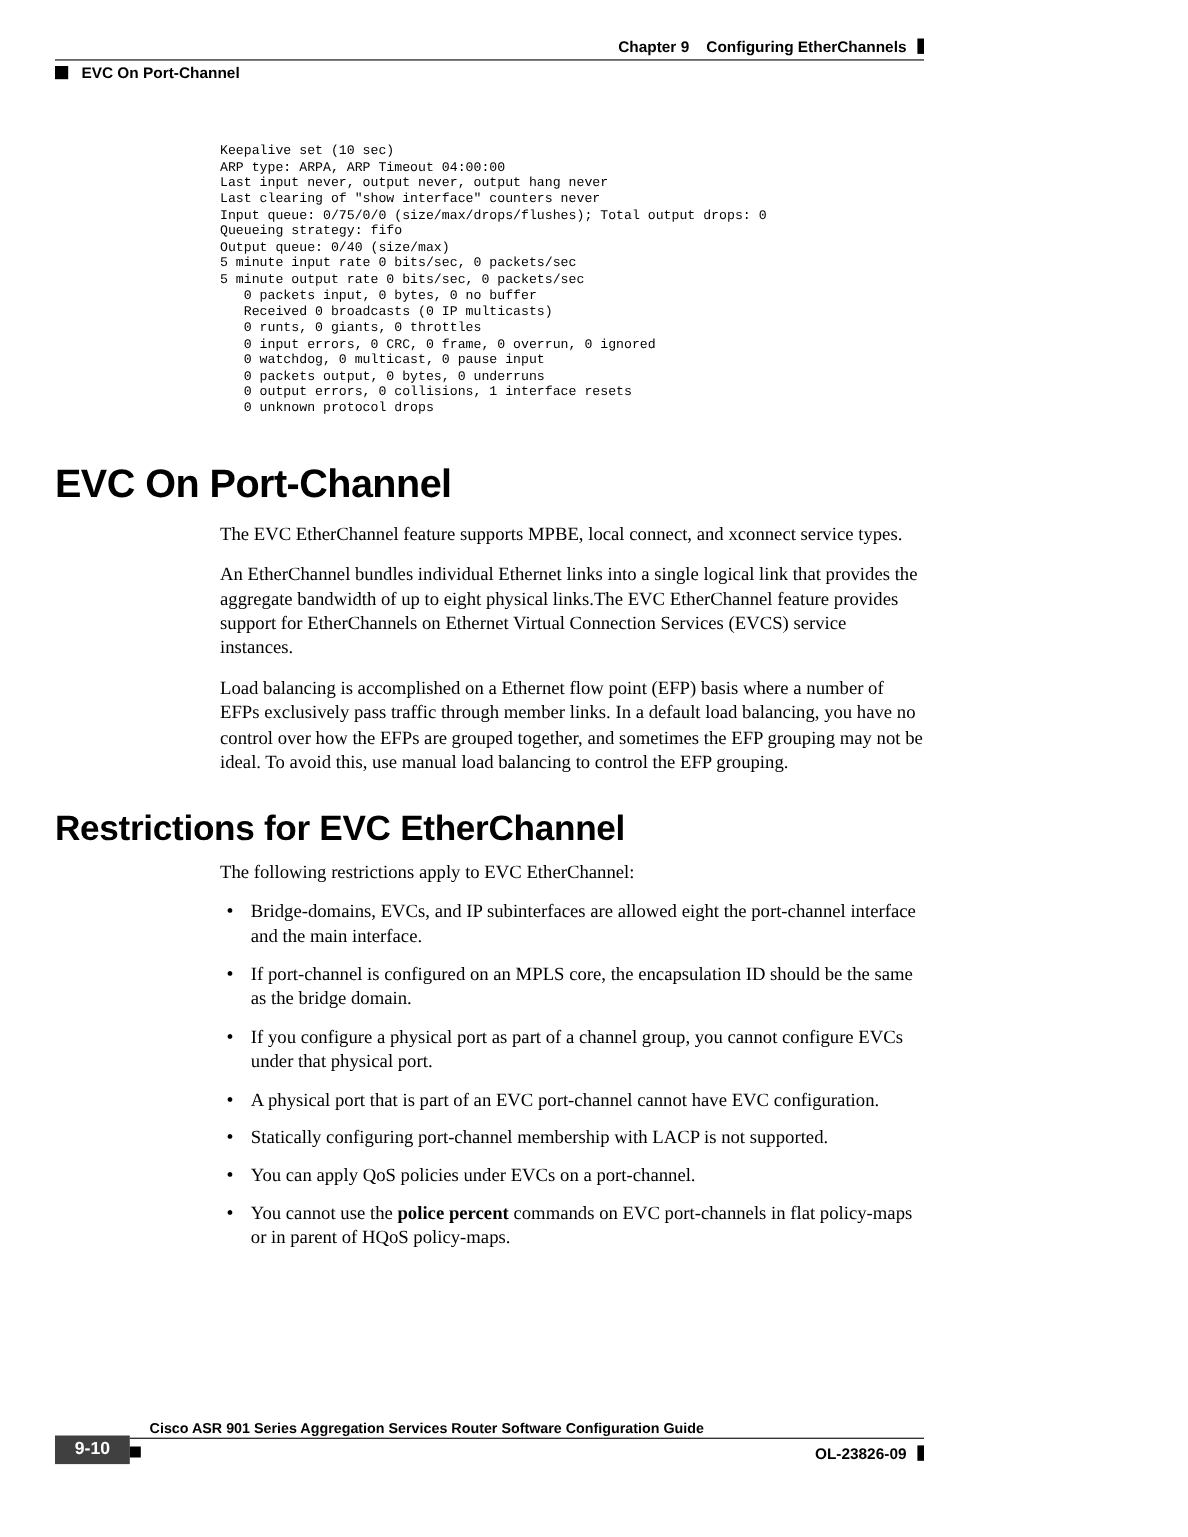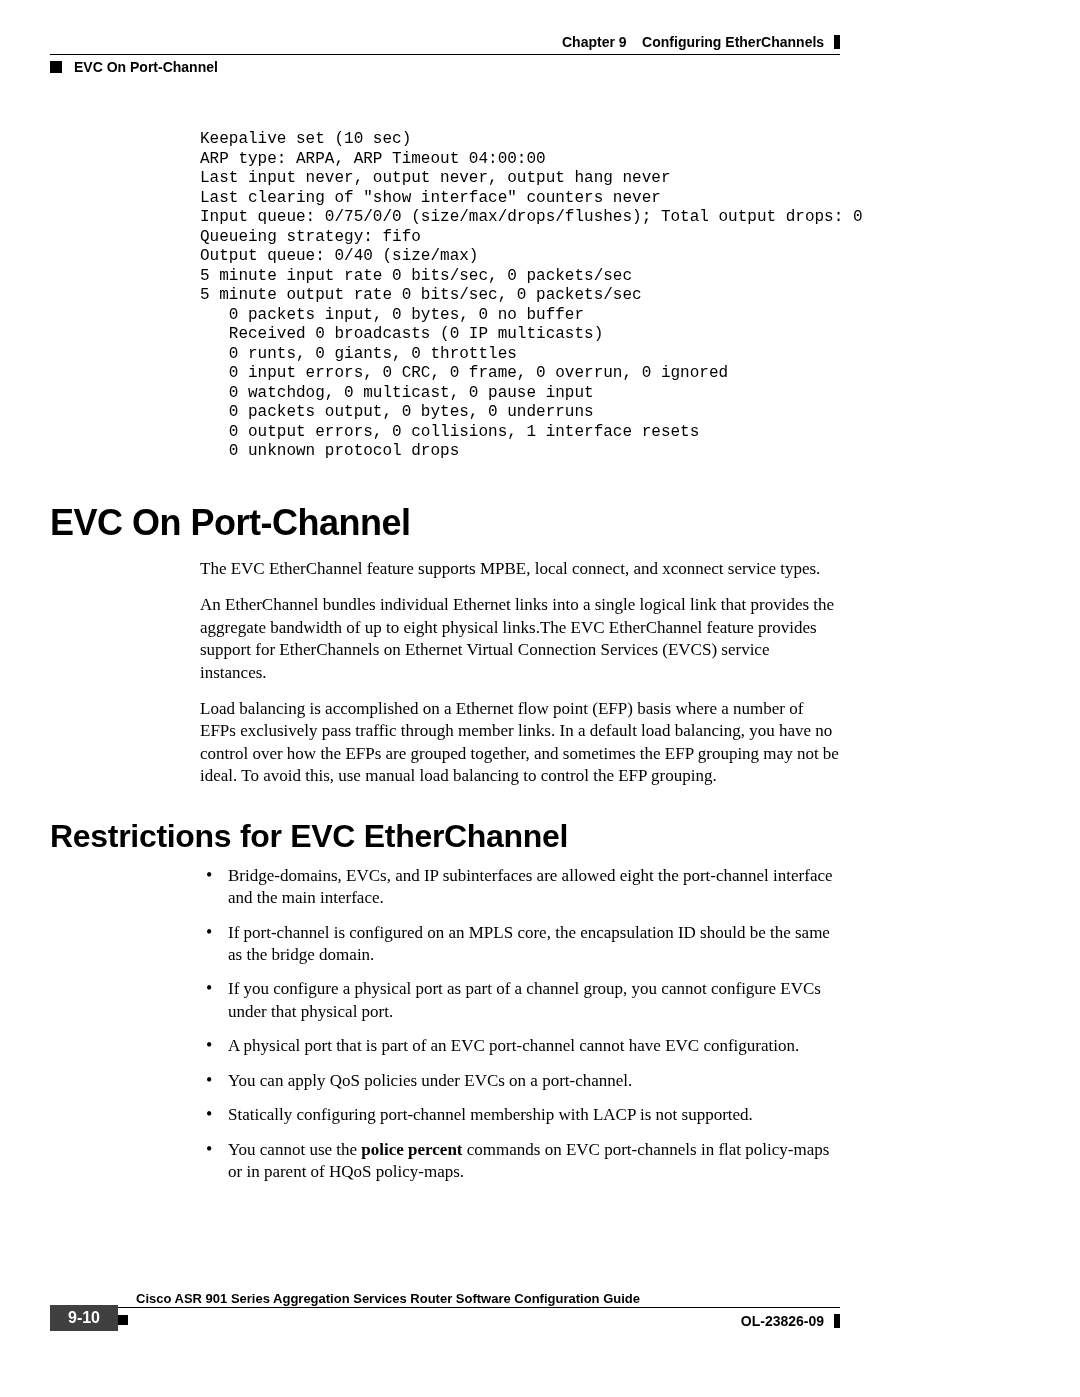--- a/index.html
+++ b/index.html
@@ -65,21 +65,21 @@
   }
 
   
   .content {
     margin-left: 150px;   
     margin-right: 10px;
   }
 
   pre.term {
     font-family: "Courier New", Courier, monospace;
-    font-size: 16px;
+    font-size: 12px;
     line-height: 1.22;
     white-space: pre;
     margin: 50px 0 0 0;
   }
 
   h1.sec {
     font-family: Arial, Helvetica, sans-serif;
     font-weight: 700;
     font-size: 36px;
     margin: 40px 0 14px -150px; 
@@ -224,28 +224,29 @@
    0 unknown protocol drops</pre>
 
     <h1 class="sec">EVC On Port-Channel</h1>
 
     <p class="body">The EVC EtherChannel feature supports MPBE, local connect, and xconnect service types.</p>
     <p class="body">An EtherChannel bundles individual Ethernet links into a single logical link that provides the aggregate bandwidth of up to eight physical links.The EVC EtherChannel feature provides support for EtherChannels on Ethernet Virtual Connection Services (EVCS) service instances.</p>
     <p class="body">Load balancing is accomplished on a Ethernet flow point (EFP) basis where a number of EFPs exclusively pass traffic through member links. In a default load balancing, you have no control over how the EFPs are grouped together, and sometimes the EFP grouping may not be ideal. To avoid this, use manual load balancing to control the EFP grouping.</p>
 
     <h2 class="sub">Restrictions for EVC EtherChannel</h2>
 
+    <p class="body">The following restrictions apply to EVC EtherChannel:</p>
 
     <ul class="bullets">
       <li>Bridge-domains, EVCs, and IP subinterfaces are allowed eight the port-channel interface and the main interface.</li>
       <li>If port-channel is configured on an MPLS core, the encapsulation ID should be the same as the bridge domain.</li>
       <li>If you configure a physical port as part of a channel group, you cannot configure EVCs under that physical port.</li>
       <li>A physical port that is part of an EVC port-channel cannot have EVC configuration.</li>
+      <li>Statically configuring port-channel membership with LACP is not supported.</li>
       <li>You can apply QoS policies under EVCs on a port-channel.</li>
-      <li>Statically configuring port-channel membership with LACP is not supported.</li>
       <li>
         <span>You cannot use the </span><span class="bold-inline">police percent</span><span> commands on EVC port-channels in flat policy-maps or in parent of HQoS policy-maps.</span>
       </li>
     </ul>
 
   </div>
 
   <div class="footer">
     <div class="guide">Cisco ASR 901 Series Aggregation Services Router Software Configuration Guide</div>
     <div class="rule"></div>

